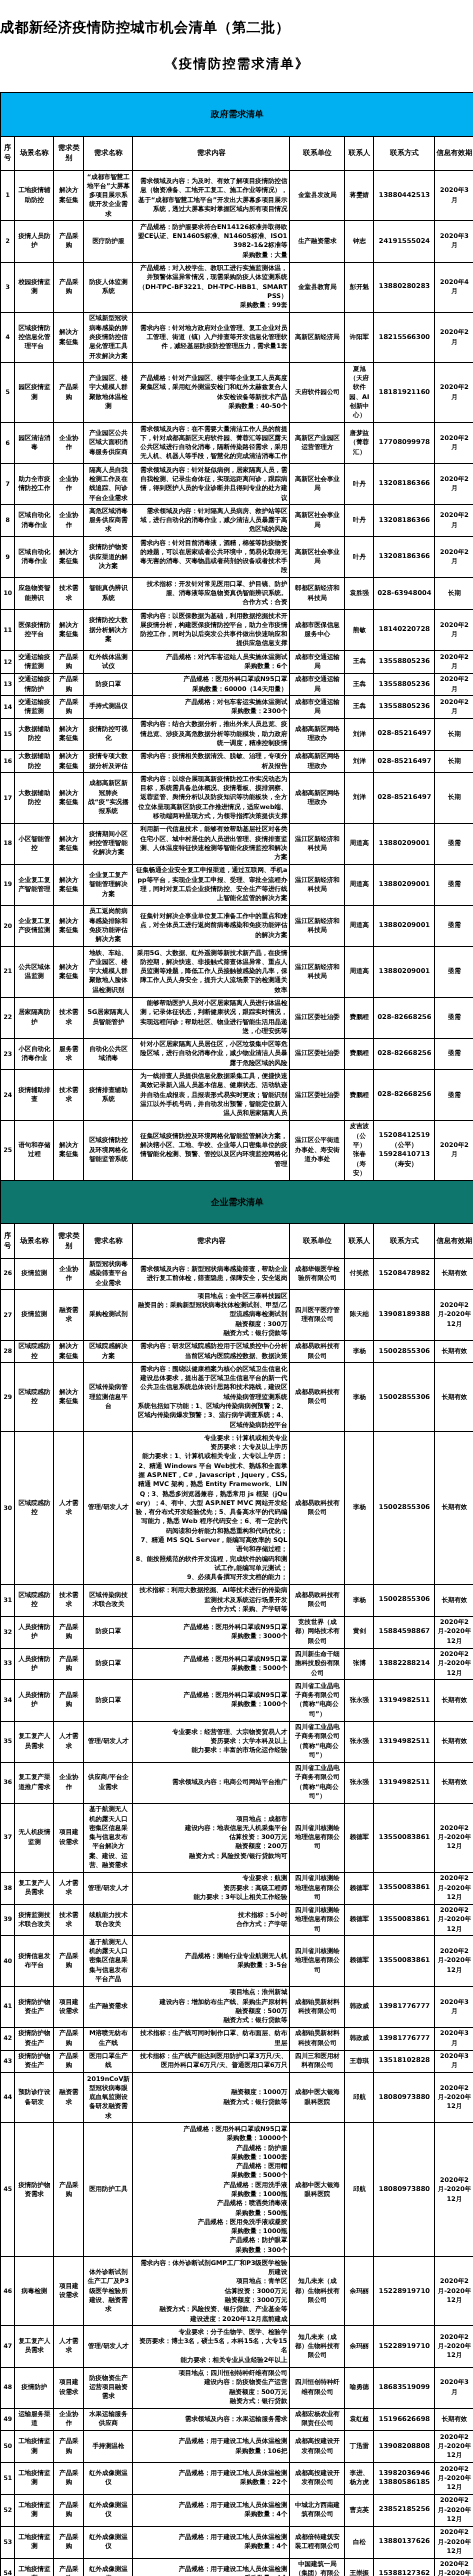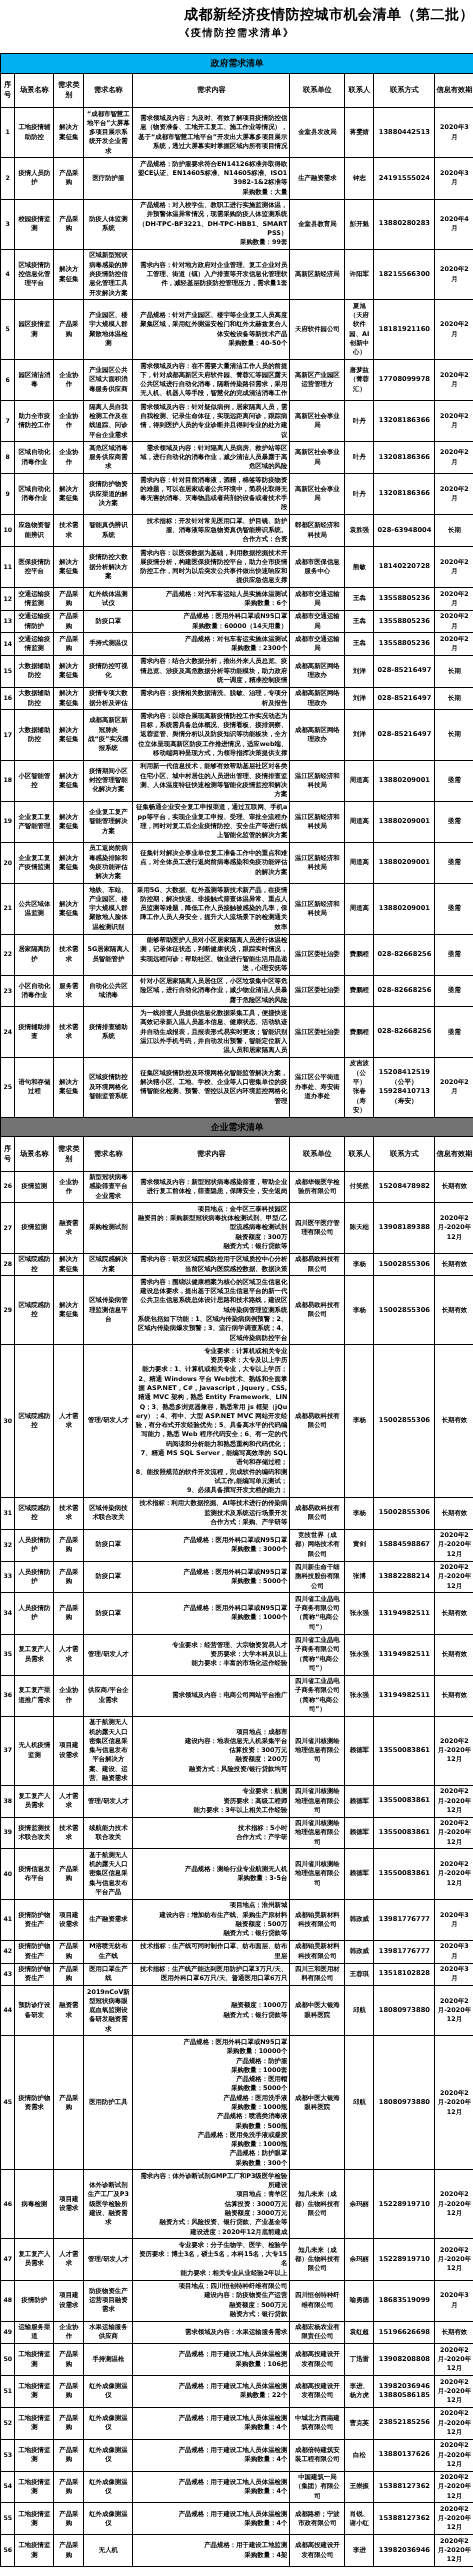--- a/index.html
+++ b/index.html
@@ -1,21 +1,21 @@
 <!DOCTYPE html>
 <html style="font-size:8.2px"><head>
 <meta charset="utf-8">
 <style>
   html,body { margin:0; padding:0; background:#ffffff; }
   body { width:474px; font-family:"DejaVu Sans","Liberation Sans",sans-serif; color:#000; }
-  .title { font-size:14px; font-weight:bold; text-align:right; padding:6px 0 1px; letter-spacing:0.5px; }
-  .subtitle { font-size:10px; font-weight:bold; text-align:center; font-family:"DejaVu Serif","Liberation Serif",serif; padding:1px 0 14px; letter-spacing:1.5px; }
+  .title { font-size:14px; font-weight:bold; text-align:left; padding:19px 0 1px; letter-spacing:0.5px; }
+  .subtitle { font-size:13px; font-weight:bold; text-align:center; font-family:"DejaVu Serif","Liberation Serif",serif; padding:1px 0 20px; letter-spacing:1.5px;margin-top:16px; }
   table { border-collapse:collapse; width:474px; table-layout:fixed; margin-top:-1px; }
   th, td { border:1px solid #000; font-weight:bold; vertical-align:middle; text-align:center; padding:1.5px 2.1px; line-height:1.45; word-break:break-all; }
-  tr.bar th { font-size:8.8px; padding:3px 0; border:1px solid #000; }
+  tr.bar th { font-size:8.8px; padding:15px 0; border:1px solid #000; }
   tr.hdr th { font-size:7.2px; padding:6.2px 1px; }
   td { font-size:6.4px; white-space:pre-line; }
   td.c0 { font-size:6.2px; }
   td.c4 { text-align:right; }
   td.c7 { font-size:6.7px; }
 </style>
 </head>
 <body>
 
 <div class="title">成都新经济疫情防控城市机会清单（第二批）</div>
@@ -345,21 +345,21 @@
         <col style="width:30px">
       <col style="width:49px">
         <col style="width:157px">
         <col style="width:55px">
       <col style="width:29px">
         <col style="width:61px">
         <col style="width:39px">
     </colgroup>
     <thead>
       <tr class="bar">
-        <th colspan="9" style="background: #737373;">企业需求清单</th>
+        <th colspan="9" style="background: #0f766e;">企业需求清单</th>
       </tr>
       <tr class="hdr">
           <th>序号</th>
           <th>场景名称</th>
           <th>需求类别</th>
           <th>需求名称</th>
           <th>需求内容</th>
           <th>联系单位</th>
           <th>联系人</th>
           <th>联系方式</th>

